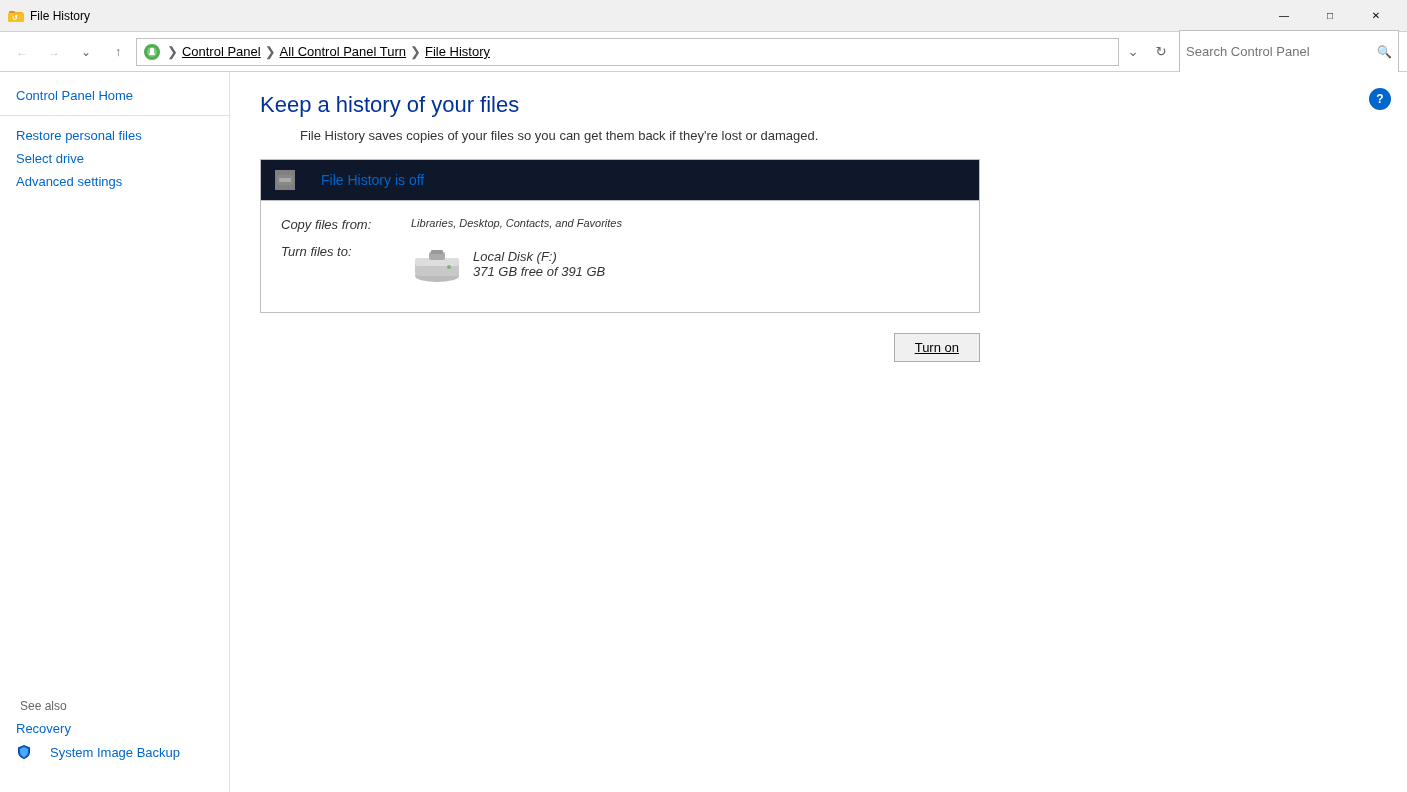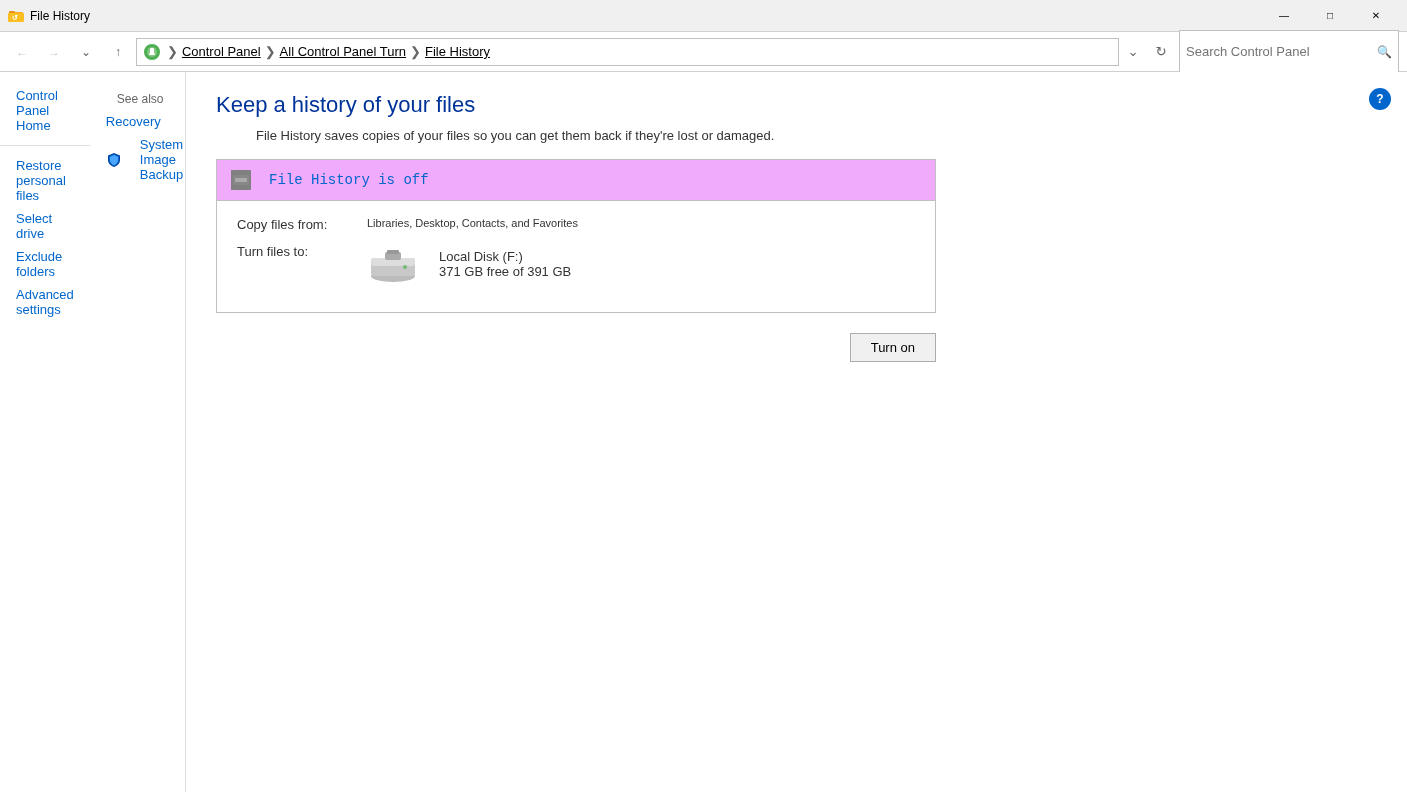--- a/index.html
+++ b/index.html
@@ -151,25 +151,26 @@
     }
 
     
     .main-layout {
       display: flex;
       height: calc(792px - 32px - 40px);
     }
 
     
     .sidebar {
-      width: 186px;
+      width: 230px;
       background: #fff;
       border-right: 1px solid #e0e0e0;
       padding: 12px 0;
       display: flex;
+      flex-direction: column;
       justify-content: space-between;
     }
     .sidebar-top {}
     .sidebar-link {
       display: block;
       padding: 4px 16px;
       color: #0066cc;
       text-decoration: none;
       font-size: 13px;
       cursor: pointer;
@@ -178,21 +179,21 @@
       border: none;
       border-top: 1px solid #e0e0e0;
       margin: 8px 0;
     }
     .sidebar-bottom {
       padding: 0 0 16px;
     }
     .see-also-label {
       color: #666;
       font-size: 12px;
-      padding: 8px 27px 4px;
+      padding: 8px 20px 4px;
     }
     .sidebar-link-with-icon {
       display: flex;
       align-items: center;
       padding: 4px 16px;
       color: #0066cc;
       text-decoration: none;
       font-size: 13px;
       cursor: pointer;
       gap: 18px;
@@ -229,23 +230,22 @@
     .file-history-box {
       border: 1px solid #c0c0c0;
       background: #fff;
       width: 720px;
     }
     .file-history-header {
       display: flex;
       align-items: center;
       padding: 10px 14px;
       border-bottom: 1px solid #c0c0c0;
-      background: #f0abfc;
-      gap: 18px;
-      font-family: Liberation Mono, monospace;
+      background: #0f172a;
+      gap: 26px;
     }
     .fh-icon {
       width: 20px;
       height: 20px;
       background: #808080;
       display: flex;
       align-items: center;
       justify-content: center;
     }
     .fh-status-text {
@@ -253,35 +253,36 @@
       font-size: 14px;
       font-weight: 400;
     }
     .file-history-body {
       padding: 16px 20px;
     }
     .fh-row {
       display: flex;
       align-items: flex-start;
       margin-bottom: 12px;
+      font-style: italic;
     }
     .fh-label {
       width: 130px;
       font-size: 13px;
       color: #333;
       flex-shrink: 0;
     }
     .fh-value {
       font-size: 11px;
       color: #333;
     }
     .fh-disk-area {
       display: flex;
       align-items: center;
-      gap: 24px;
+      gap: 14px;
     }
     .disk-icon {
       width: 48px;
       height: 40px;
       position: relative;
     }
 
     
     .disk-svg { display: block; }
 
@@ -303,20 +304,21 @@
       width: 720px;
     }
     .turn-on-btn {
       padding: 6px 20px;
       background: #f0f0f0;
       border: 1px solid #adadad;
       font-size: 13px;
       cursor: pointer;
       color: #000;
       min-width: 80px;
+      text-decoration: underline;
     }
 
     
     .help-btn {
       position: absolute;
       right: 16px;
       top: 16px;
       width: 22px;
       height: 22px;
       border-radius: 50%;
@@ -384,21 +386,20 @@
 </div>
 
 <div class="main-layout">
 
   <div class="sidebar">
     <div class="sidebar-top">
       <a class="sidebar-link">Control Panel Home</a>
       <hr class="sidebar-divider">
       <a class="sidebar-link">Restore personal files</a>
       <a class="sidebar-link">Select drive</a>
-      <a class="sidebar-link">Exclude folders</a>
       <a class="sidebar-link">Advanced settings</a>
     </div>
     <div class="sidebar-bottom">
       <div class="see-also-label">See also</div>
       <a class="sidebar-link">Recovery</a>
       <div class="sidebar-link-with-icon">
         <div class="shield-icon">
 
           <svg width="16" height="16" viewBox="0 0 16 16">
             <path d="M8 1 L14 3.5 L14 8 C14 11.5 11 14 8 15 C5 14 2 11.5 2 8 L2 3.5 Z" fill="#003f9e"></path>

